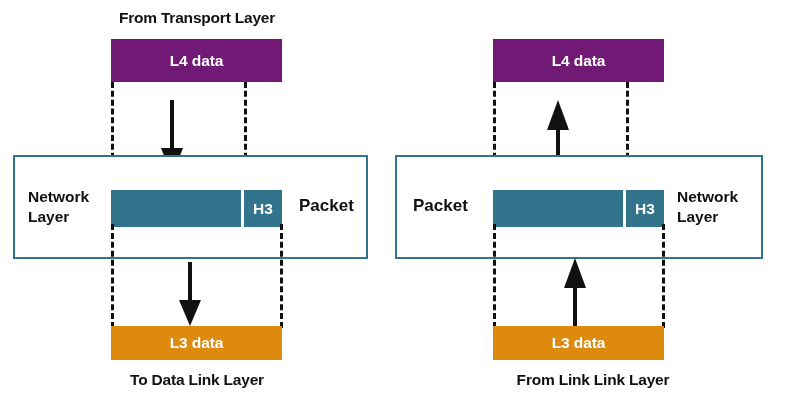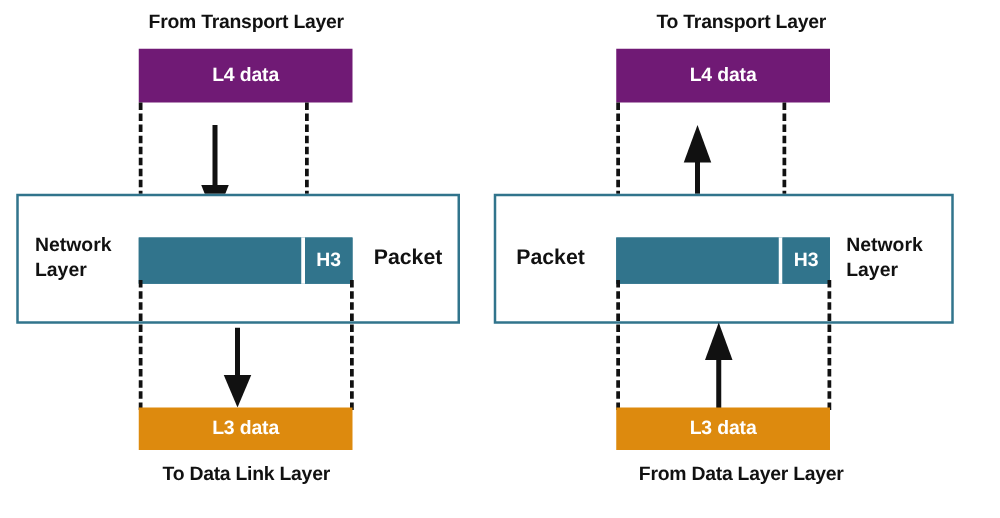--- a/index.html
+++ b/index.html
@@ -210,21 +210,20 @@
       <polygon points="12,64 1,38 23,38" fill="#111111"></polygon>
     </svg>
 
     <div class="datablock l3-block">L3 data</div>
 
     <div class="caption caption-bottom">To Data Link Layer</div>
   </div>
 
   <div class="panel panel-right">
 
-    <div class="caption caption-top">To Transport Layer</div>
 
     <div class="datablock l4-block">L4 data</div>
 
     <div class="guide guide-upper g-start"></div>
     <div class="guide guide-upper g-end"></div>
 
     <svg class="arrow arrow-upper" width="24" height="78" viewBox="0 0 24 78">
       <line x1="12" y1="78" x2="12" y2="20" stroke="#111111" stroke-width="4"></line>
       <polygon points="12,0 1,30 23,30" fill="#111111"></polygon>
     </svg>
@@ -247,16 +246,16 @@
     <div class="guide guide-lower g-start"></div>
     <div class="guide guide-lower g-end"></div>
 
     <svg class="arrow arrow-lower" width="24" height="70" viewBox="0 0 24 70">
       <line x1="12" y1="70" x2="12" y2="20" stroke="#111111" stroke-width="4"></line>
       <polygon points="12,0 1,30 23,30" fill="#111111"></polygon>
     </svg>
 
     <div class="datablock l3-block">L3 data</div>
 
-    <div class="caption caption-bottom">From Data Layer Layer</div>
+    <div class="caption caption-bottom">From Link Link Layer</div>
   </div>
 
 </div>
 
 </body></html>

